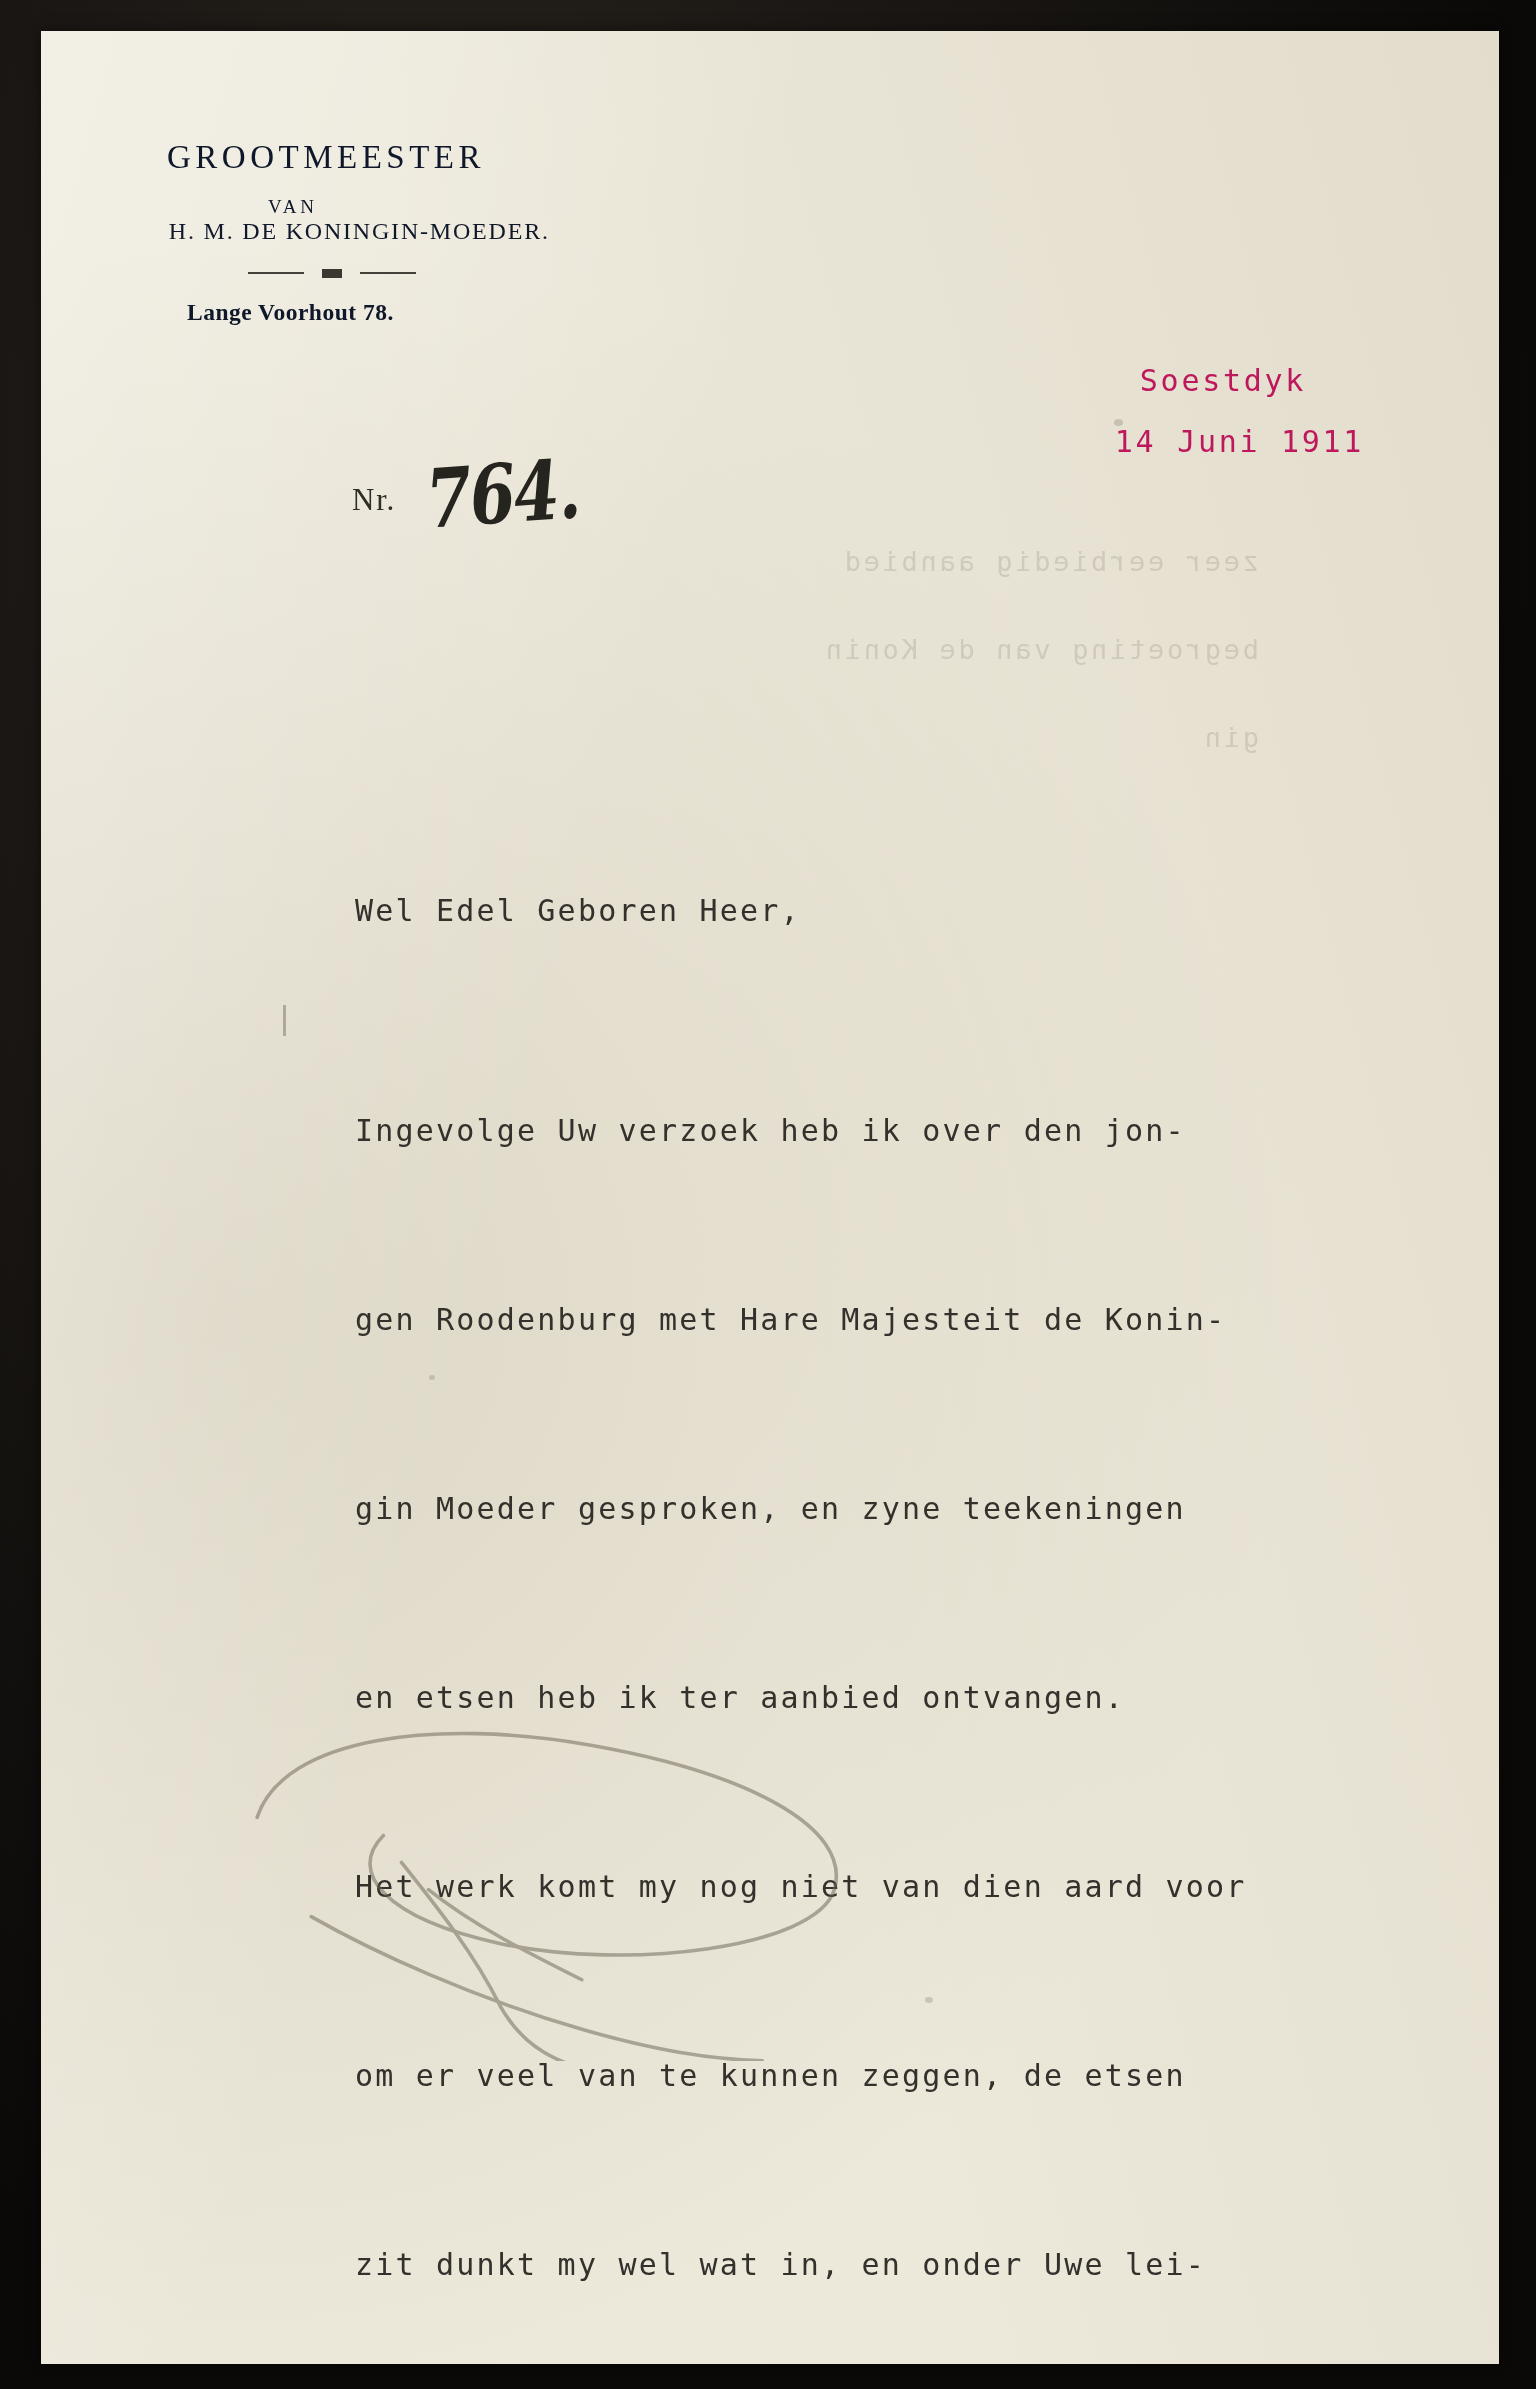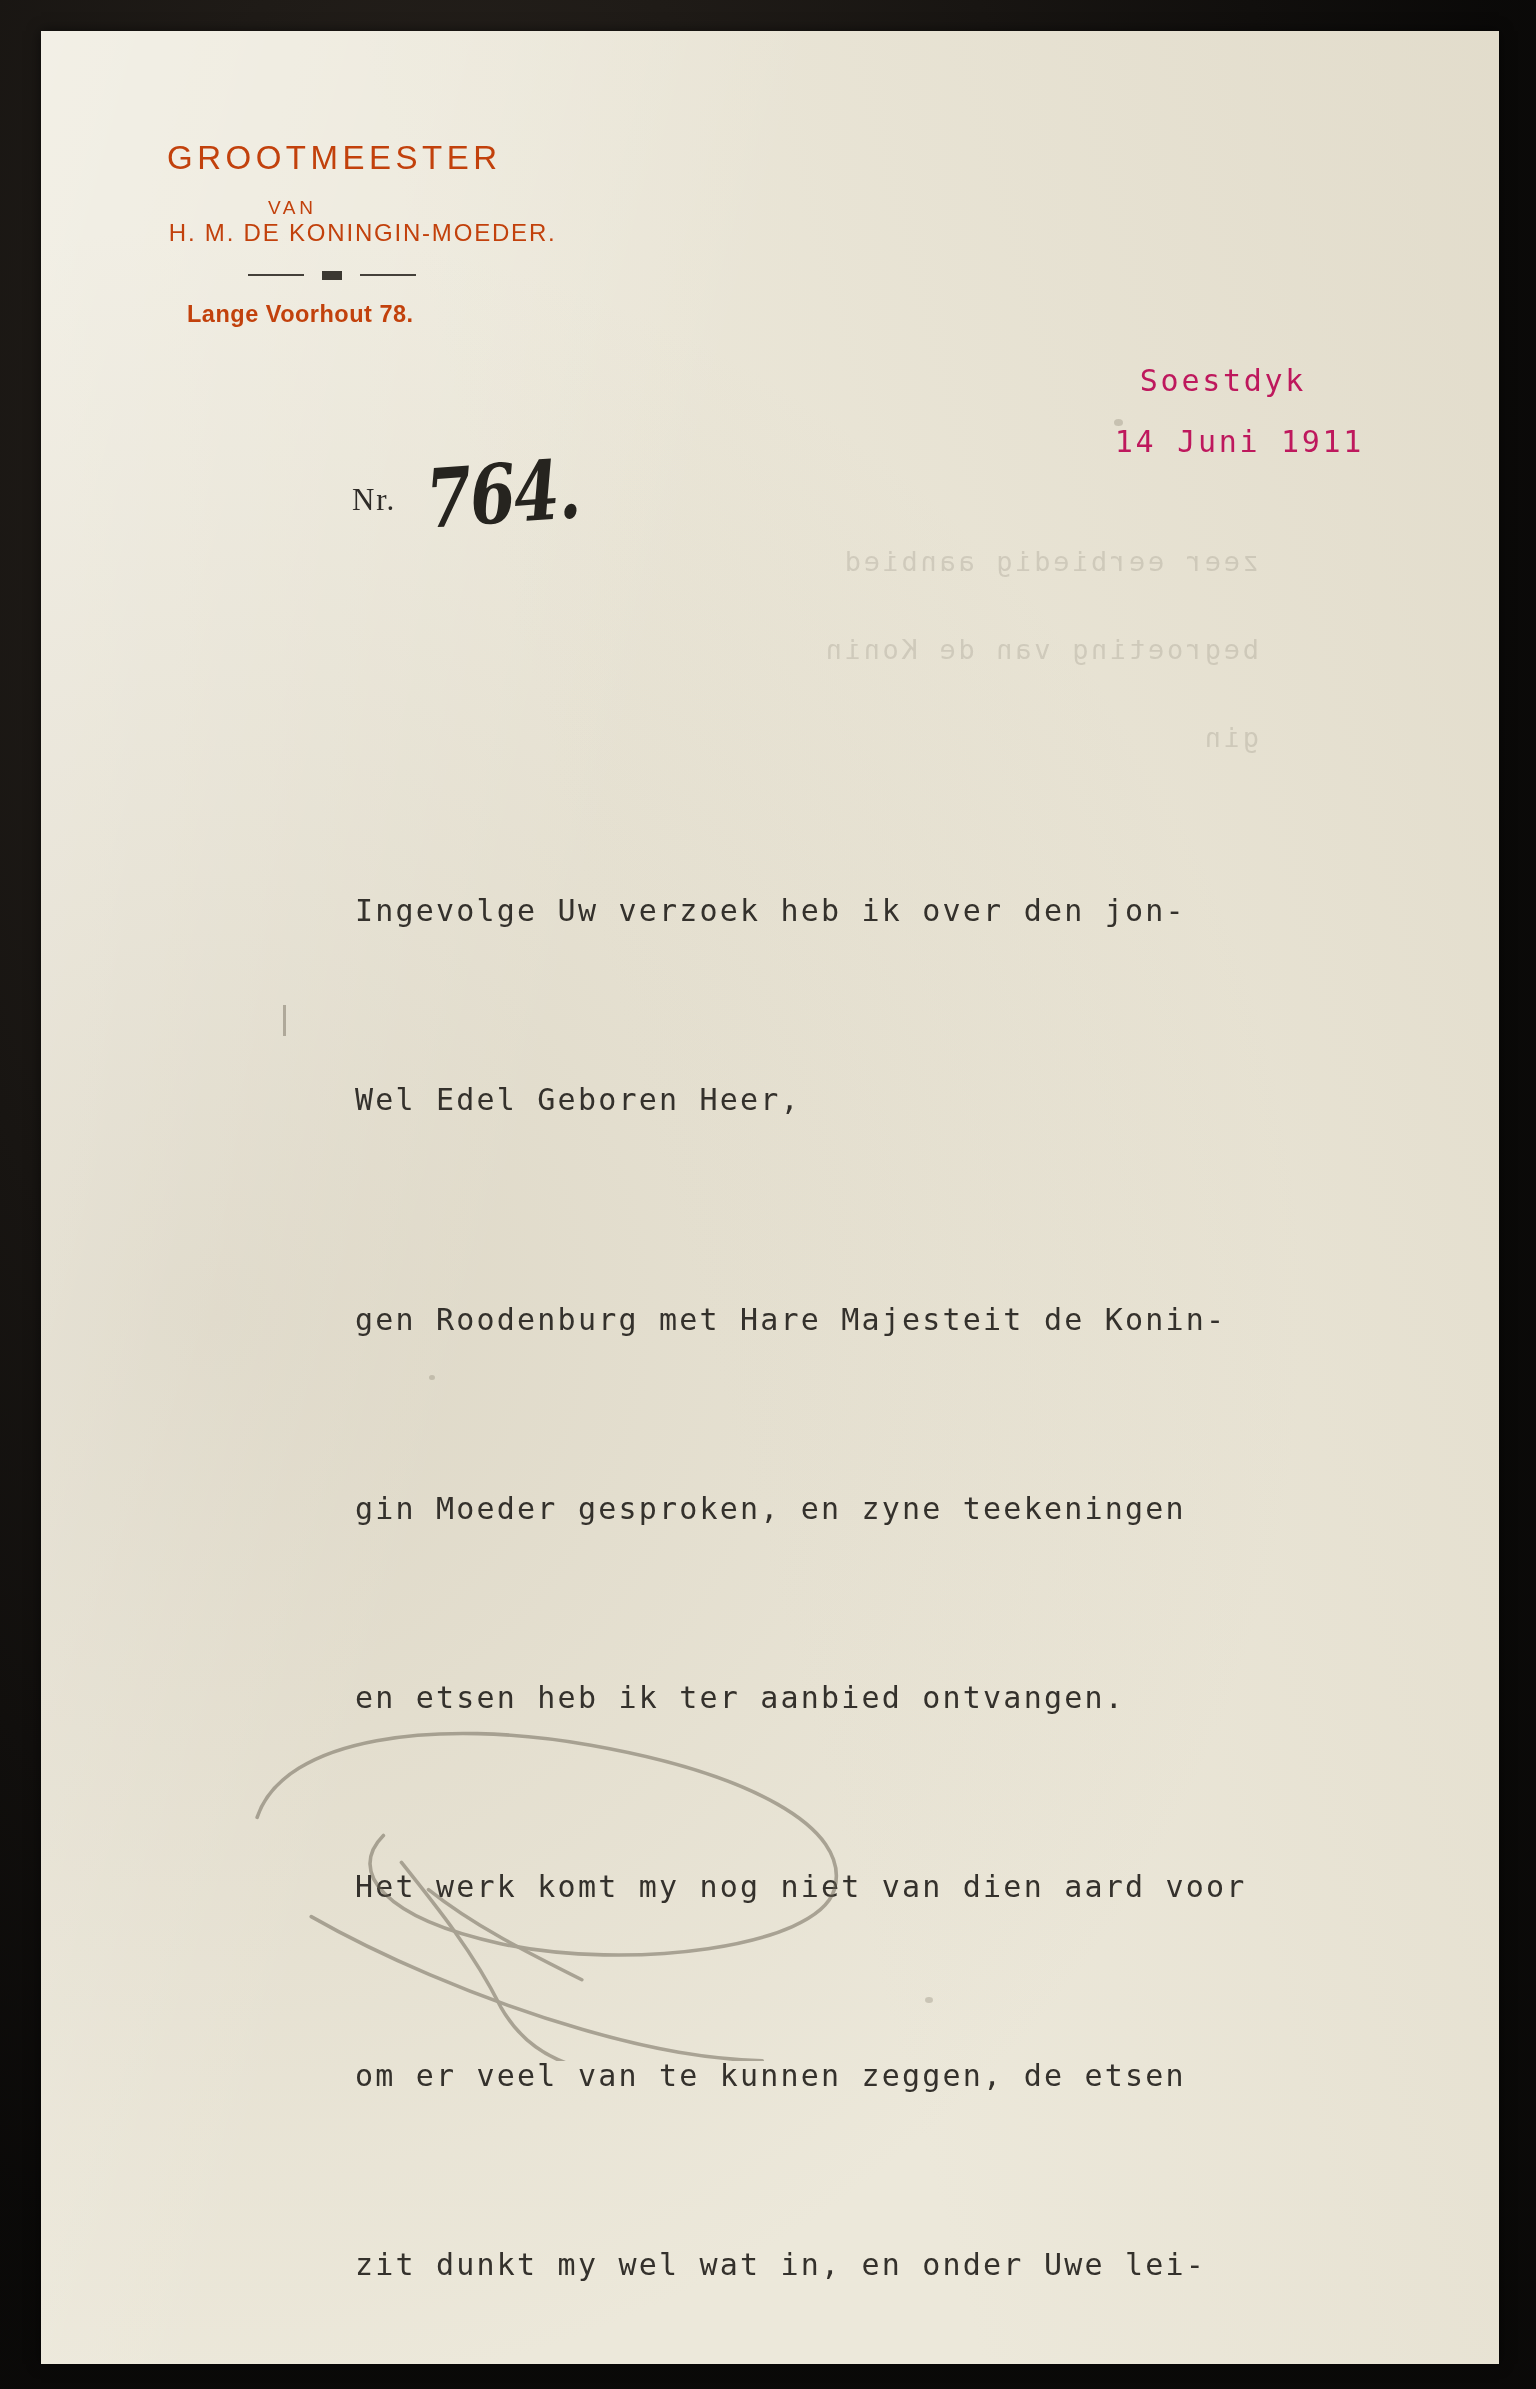--- a/index.html
+++ b/index.html
@@ -67,22 +67,22 @@
     pointer-events: none;
     white-space: pre-line;
   }
 
   
   .letterhead {
     position: absolute;
     left: 126px;
     top: 108px;
     width: 559px;
-    color: #c2410c;
-    font-family: Liberation Sans, sans-serif;
+    color: #0f172a;
+    font-family: Liberation Serif, serif;
   }
   .lh-title {
     font-size: 33px;
     letter-spacing: 4.5px;
     font-weight: 400;
   }
   .lh-van {
     margin-top: 20px;
     margin-left: 101px;
     font-size: 19px;
@@ -243,22 +243,22 @@
       <span class="nr-label">Nr.</span>
       <span class="nr-hand">764.</span>
     </div>
 
     <div class="place-date">
       <div class="place">Soestdyk</div>
       <div class="date">14 Juni 1911</div>
     </div>
 
     <div class="body-text">
+      <span class="line salutation">Wel Edel Geboren Heer,</span>
       <span class="line">Ingevolge Uw verzoek heb ik over den jon-</span>
-      <span class="line salutation">Wel Edel Geboren Heer,</span>
       <span class="line">gen Roodenburg met Hare Majesteit de Konin-</span>
       <span class="line">gin Moeder gesproken, en zyne teekeningen</span>
       <span class="line">en etsen heb ik ter aanbied ontvangen.</span>
       <span class="line">Het werk komt my nog niet van dien aard voor</span>
       <span class="line">om er veel van te kunnen zeggen, de etsen</span>
       <span class="line">zit dunkt my wel wat in, en onder Uwe lei-</span>
       
       
       
       

